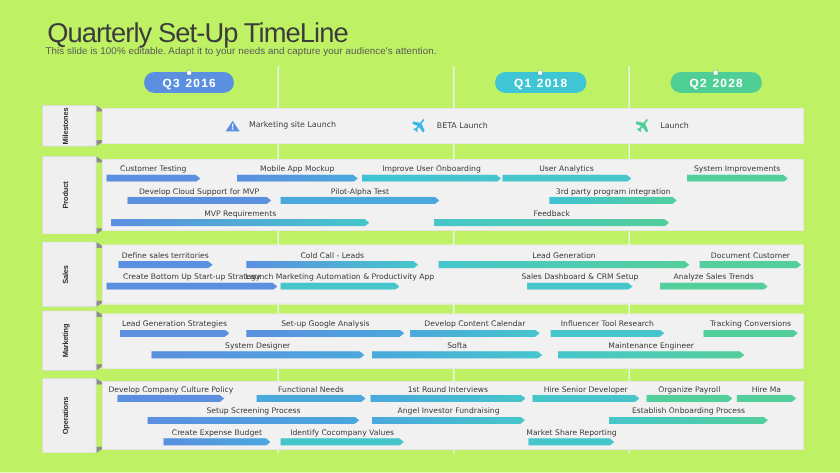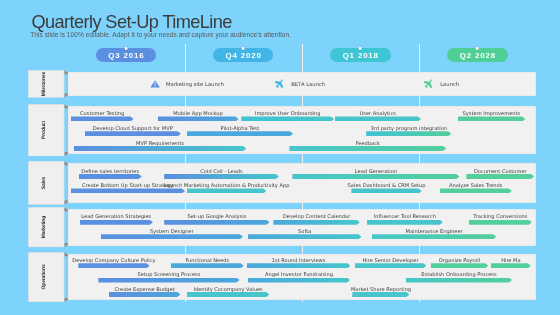--- a/index.html
+++ b/index.html
@@ -1,19 +1,19 @@
 <!DOCTYPE html>
 <html><head>
 <meta charset="utf-8">
 <style>
 * { margin:0; padding:0; box-sizing:border-box; }
 html, body { width:560px; height:315px; background:#ffffff; }
 body { font-family:"Liberation Sans", sans-serif; -webkit-font-smoothing:antialiased; }
 
-.slide { position:relative; width:560px; height:315px; background:#7dd3fc; overflow:hidden; }
+.slide { position:relative; width:560px; height:315px; background:#bef264; overflow:hidden; }
 
 
 .title {
   position:absolute; left:31.5px; top:14.2px;
   font-family:"Liberation Sans", sans-serif;
   font-size:18.2px; font-weight:400; letter-spacing:-0.6px;
   color:#3c3c3c; line-height:16px; white-space:nowrap;
 }
 .subtitle {
   position:absolute; left:30.3px; top:31.3px;
@@ -83,24 +83,20 @@
 </head>
 <body>
 
 <div class="slide">
   <div class="title">Quarterly Set-Up TimeLine</div>
   <div class="subtitle">This slide is 100% editable. Adapt it to your needs and capture your audience's attention.</div>
   <div class="quarters">
     <div class="pill" style="left:95.80px;background:#5b8fe0">
       <span class="pill-dot"></span>
       <span class="pill-label">Q3 2016</span>
-    </div>
-    <div class="pill" style="left:212.93px;background:#41b6e6">
-      <span class="pill-dot"></span>
-      <span class="pill-label">Q4 2020</span>
     </div>
     <div class="pill" style="left:330.08px;background:#3fc6d4">
       <span class="pill-dot"></span>
       <span class="pill-label">Q1 2018</span>
     </div>
     <div class="pill" style="left:447.20px;background:#4fcf96">
       <span class="pill-dot"></span>
       <span class="pill-label">Q2 2028</span>
     </div>
   </div>

